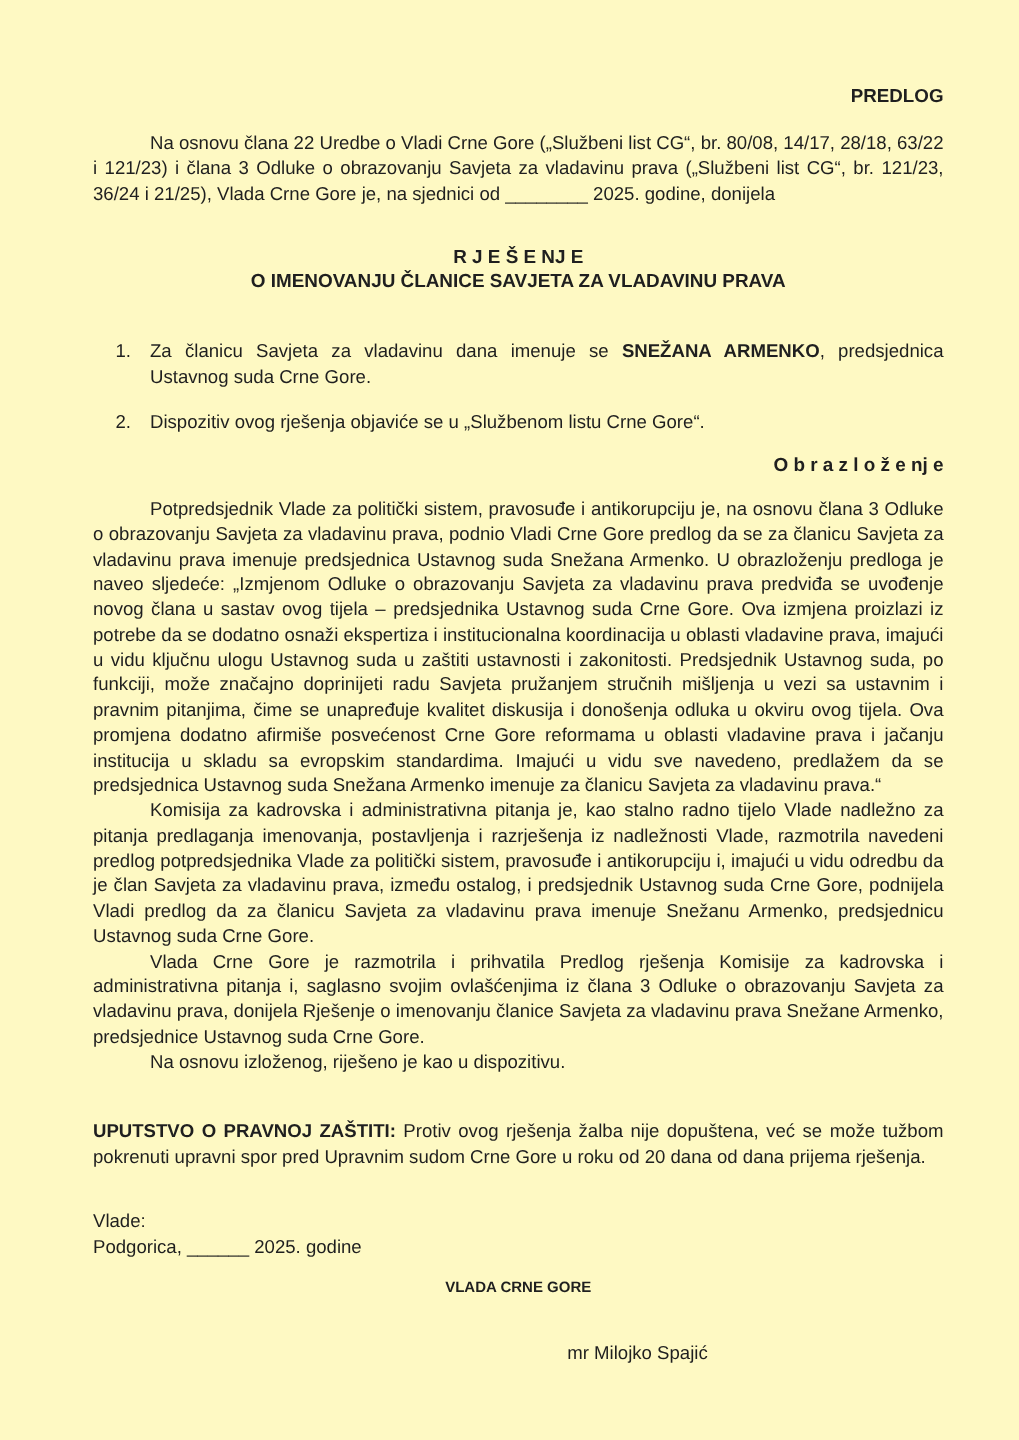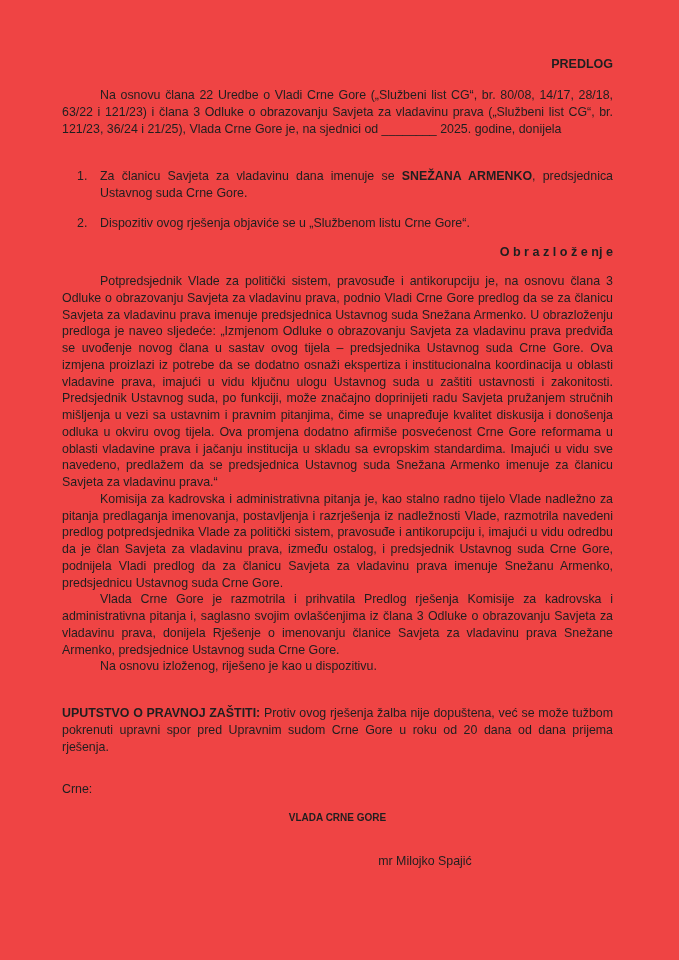--- a/index.html
+++ b/index.html
@@ -11,22 +11,22 @@
     width: 679px;
     height: 960px;
     font-family: "Liberation Sans", "DejaVu Sans", sans-serif;
     color: #1f1f1f;
     overflow: hidden;
   }
   .page {
     box-sizing: border-box;
     width: 679px;
     height: 960px;
-    padding: 57px 66px 0 62px;
-    background: #ef4444;
+    padding: 57px 50px 0 62px;
+    background: #fef9c3;
   }
   .doc-tag {
     text-align: right;
     font-weight: bold;
     font-size: 12.5px;
     line-height: 15px;
     margin: 0 0 0 0;
   }
   p, .para {
     font-size: 12.4px;
@@ -114,20 +114,24 @@
 </style>
 </head>
 <body>
 
 <div class="page">
 
   <div class="doc-tag">PREDLOG</div>
 
   <p class="intro">Na osnovu člana 22 Uredbe o Vladi Crne Gore („Službeni list CG“, br. 80/08, 14/17, 28/18, 63/22 i 121/23) i člana 3 Odluke o obrazovanju Savjeta za vladavinu prava („Službeni list CG“, br. 121/23, 36/24 i 21/25), Vlada Crne Gore je, na sjednici od ________ 2025. godine, donijela</p>
 
+  <div class="title-block">
+    <div>R J E Š E NJ E</div>
+    <div>O IMENOVANJU ČLANICE SAVJETA ZA VLADAVINU PRAVA</div>
+  </div>
 
   <div class="list-block">
     <div class="list-row">
       <span class="list-num">1.</span>
       <span class="list-text"><span>Za članicu Savjeta za vladavinu dana imenuje se </span><b>SNEŽANA ARMENKO</b><span>, predsjednica Ustavnog suda Crne Gore.</span></span>
     </div>
     <div class="list-row">
       <span class="list-num">2.</span>
       <span class="list-text">Dispozitiv ovog rješenja objaviće se u „Službenom listu Crne Gore“.</span>
     </div>
@@ -138,21 +142,22 @@
   <div class="body-paras">
     <p class="para">Potpredsjednik Vlade za politički sistem, pravosuđe i antikorupciju je, na osnovu člana 3 Odluke o obrazovanju Savjeta za vladavinu prava, podnio Vladi Crne Gore predlog da se za članicu Savjeta za vladavinu prava imenuje predsjednica Ustavnog suda Snežana Armenko. U obrazloženju predloga je naveo sljedeće: „Izmjenom Odluke o obrazovanju Savjeta za vladavinu prava predviđa se uvođenje novog člana u sastav ovog tijela – predsjednika Ustavnog suda Crne Gore. Ova izmjena proizlazi iz potrebe da se dodatno osnaži ekspertiza i institucionalna koordinacija u oblasti vladavine prava, imajući u vidu ključnu ulogu Ustavnog suda u zaštiti ustavnosti i zakonitosti. Predsjednik Ustavnog suda, po funkciji, može značajno doprinijeti radu Savjeta pružanjem stručnih mišljenja u vezi sa ustavnim i pravnim pitanjima, čime se unapređuje kvalitet diskusija i donošenja odluka u okviru ovog tijela. Ova promjena dodatno afirmiše posvećenost Crne Gore reformama u oblasti vladavine prava i jačanju institucija u skladu sa evropskim standardima. Imajući u vidu sve navedeno, predlažem da se predsjednica Ustavnog suda Snežana Armenko imenuje za članicu Savjeta za vladavinu prava.“</p>
     <p class="para">Komisija za kadrovska i administrativna pitanja je, kao stalno radno tijelo Vlade nadležno za pitanja predlaganja imenovanja, postavljenja i razrješenja iz nadležnosti Vlade, razmotrila navedeni predlog potpredsjednika Vlade za politički sistem, pravosuđe i antikorupciju i, imajući u vidu odredbu da je član Savjeta za vladavinu prava, između ostalog, i predsjednik Ustavnog suda Crne Gore, podnijela Vladi predlog da za članicu Savjeta za vladavinu prava imenuje Snežanu Armenko, predsjednicu Ustavnog suda Crne Gore.</p>
     <p class="para">Vlada Crne Gore je razmotrila i prihvatila Predlog rješenja Komisije za kadrovska i administrativna pitanja i, saglasno svojim ovlašćenjima iz člana 3 Odluke o obrazovanju Savjeta za vladavinu prava, donijela Rješenje o imenovanju članice Savjeta za vladavinu prava Snežane Armenko, predsjednice Ustavnog suda Crne Gore.</p>
     <p class="para">Na osnovu izloženog, riješeno je kao u dispozitivu.</p>
   </div>
 
   <p class="para legal"><span class="lead">UPUTSTVO O PRAVNOJ ZAŠTITI:</span><span> Protiv ovog rješenja žalba nije dopuštena, već se može tužbom pokrenuti upravni spor pred Upravnim sudom Crne Gore u roku od 20 dana od dana prijema rješenja.</span></p>
 
   <div class="footer-lines">
-    <p class="para">Crne:</p>
+    <p class="para">Vlade:</p>
+    <p class="para">Podgorica, ______ 2025. godine</p>
   </div>
 
   <div class="gov-line">VLADA CRNE GORE</div>
 
   <div class="sign-block">
     <div class="sign-name">mr Milojko Spajić</div>
   </div>
 
 </div>
 

